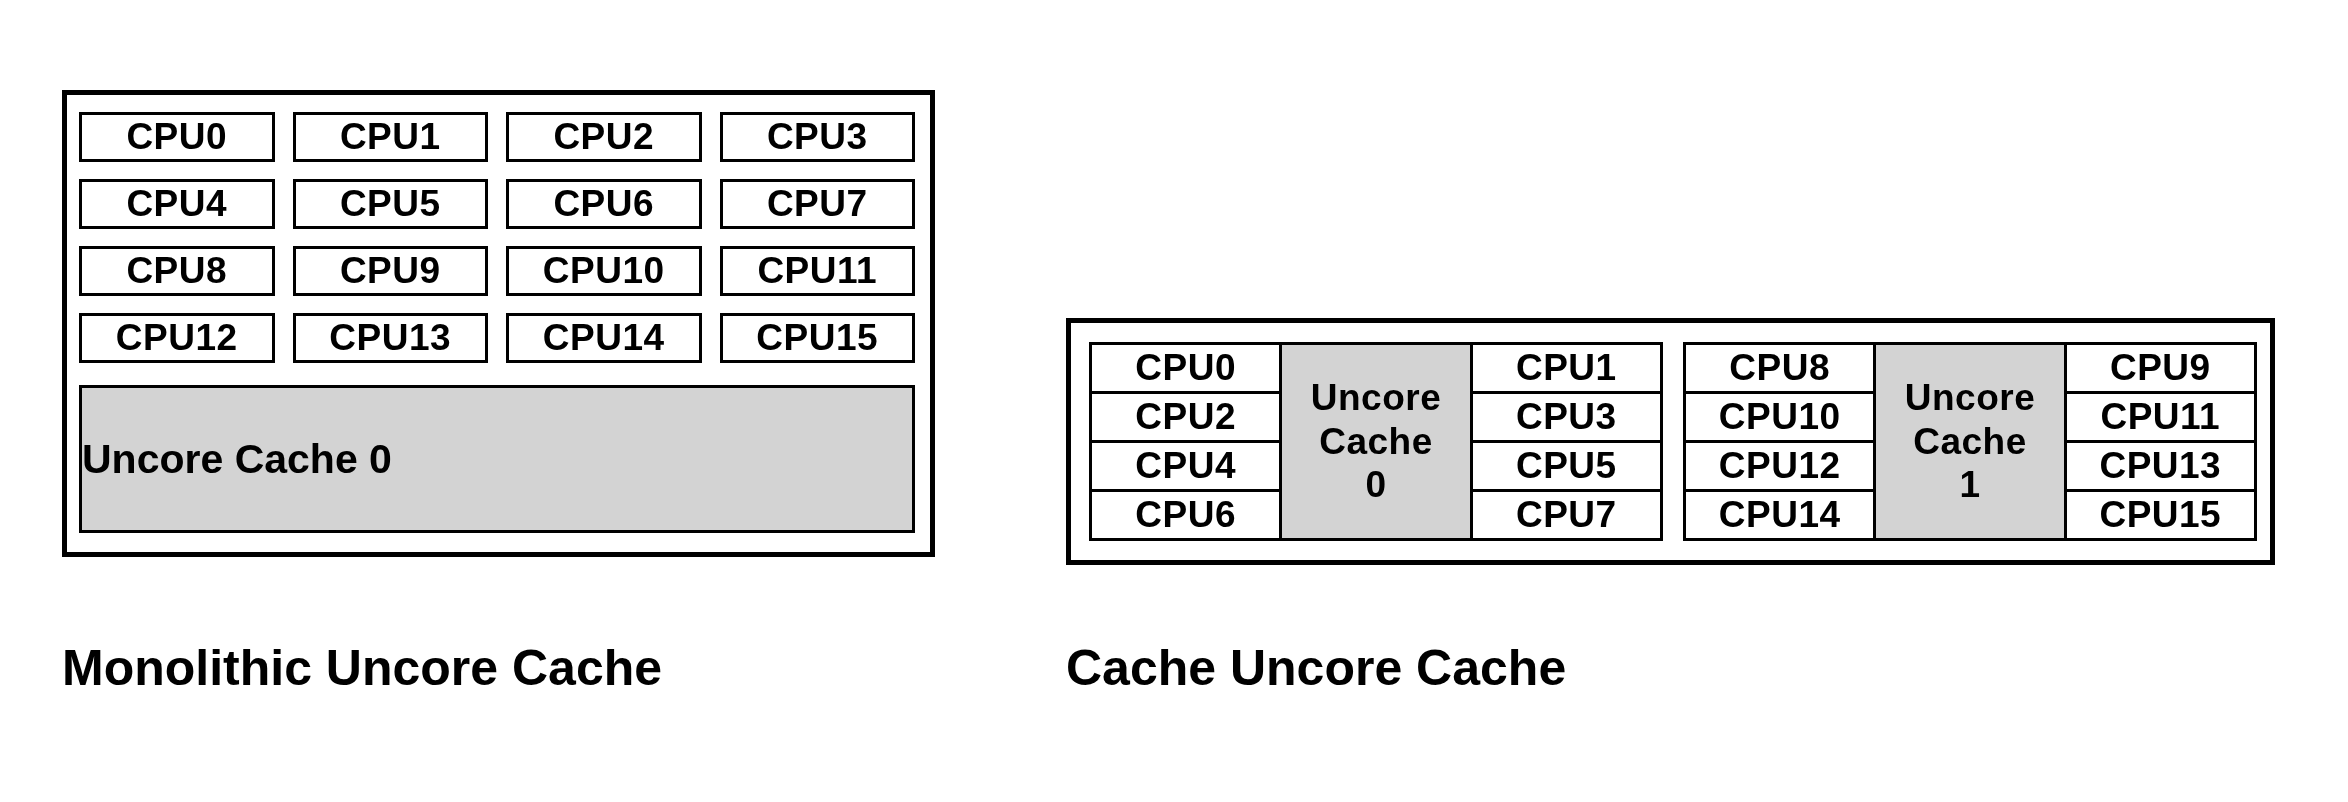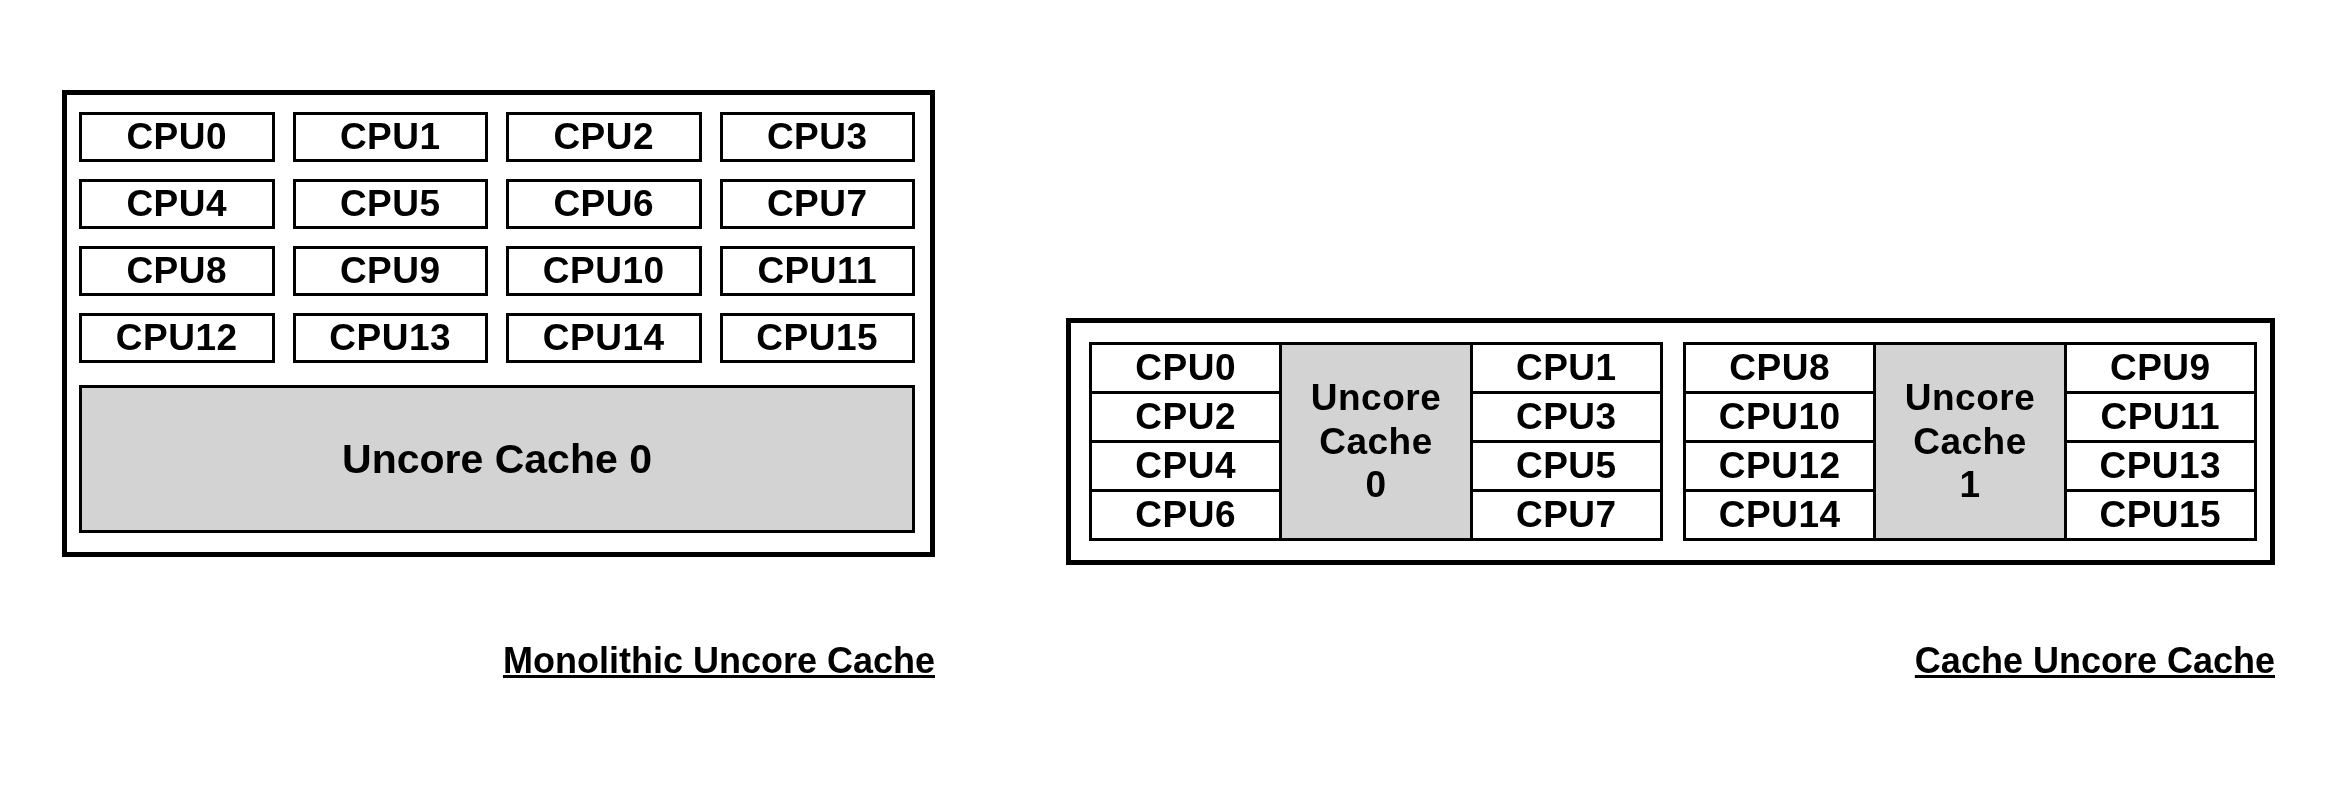--- a/index.html
+++ b/index.html
@@ -52,21 +52,20 @@
   .uncore-bar {
     position: absolute;
     left: 12px;
     right: 15px;
     top: 290px;
     height: 148px;
     border: 3px solid #000;
     box-sizing: border-box;
     display: flex;
     align-items: center;
-    justify-content: center;
     font-size: 41px;
     font-weight: bold;
   }
 
   
   .split-box {
     position: absolute;
     left: 1066px;
     top: 318px;
     width: 1209px;
@@ -103,26 +102,25 @@
   .cache-cell {
     flex-direction: column;
     line-height: 1.18;
     text-align: center;
   }
 
   
   .caption {
     position: absolute;
     top: 643px;
-    text-align: right;
-    font-size: 36px;
+    text-align: left;
+    font-size: 50px;
     font-weight: bold;
     line-height: 1;
     letter-spacing: 0px;
-    text-decoration: underline;
   }
   .caption-mono  { left: 62px;   width: 873px; }
   .caption-split { left: 1066px; width: 1209px; }
 </style>
 </head>
 <body>
 
 <div class="mono-box">
   <div class="cpu-grid" id="mono-grid">
       <div class="cpu-box">CPU0</div>

